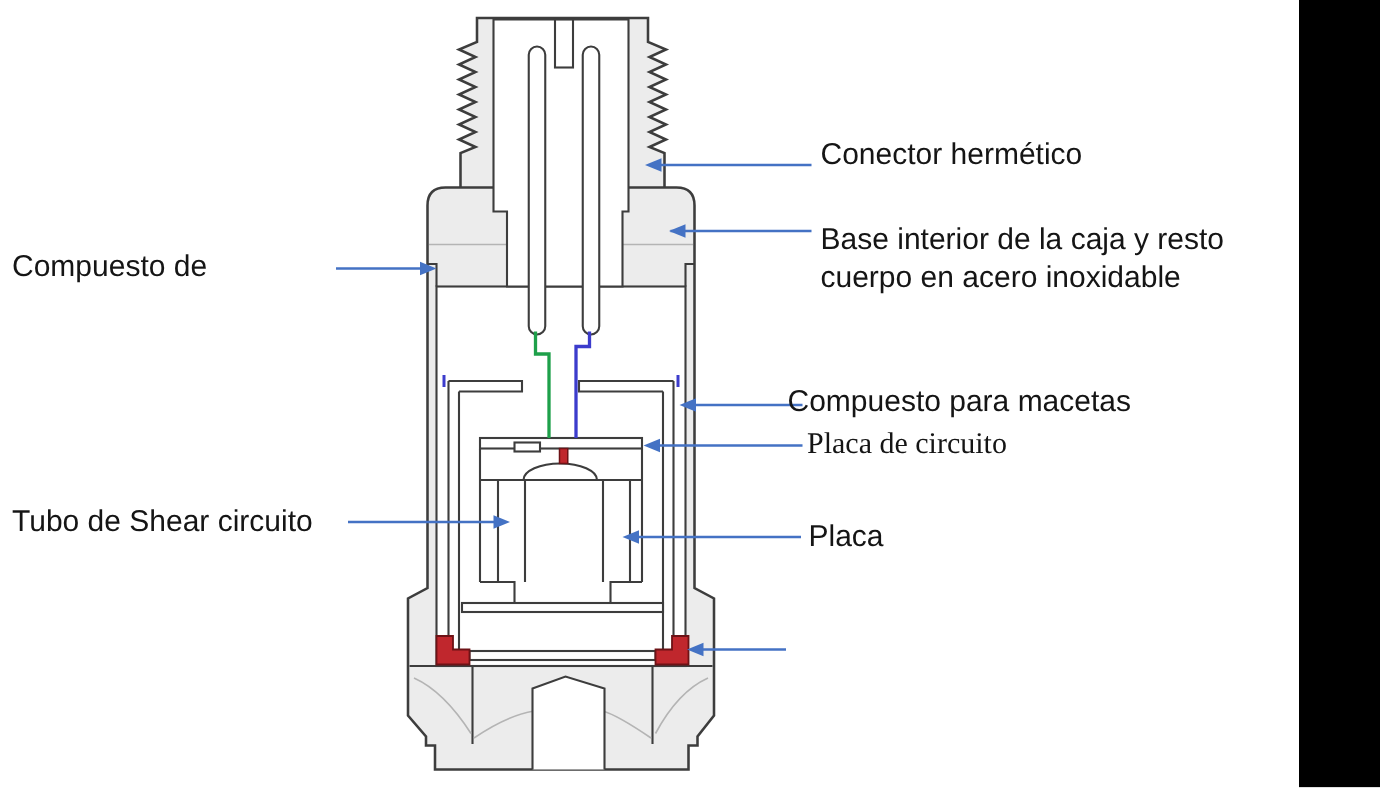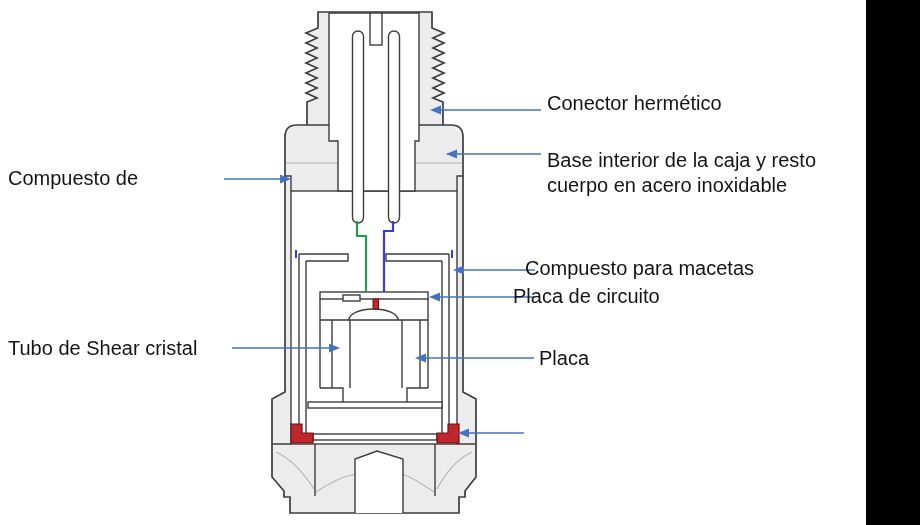--- a/index.html
+++ b/index.html
@@ -107,18 +107,18 @@
   <div class="label" style="left:547px;top:148px;">
     <span>Base interior de la caja y resto</span>
     <span>cuerpo en acero inoxidable</span>
   </div>
 
   <div class="label" style="left:8px;top:166px;">
     <span>Compuesto de</span>
   </div>
 
   <div class="label" style="left:525px;top:256px;">Compuesto para macetas</div>
-  <div class="label" style="left:513px;top:284px;">Placa de circuito</div>
-  <div class="label" style="left:8px;top:336px;">Tubo de Shear cristal</div>
+  <div class="label" style="left:538px;top:284px;font-family:Liberation Serif, serif;">Placa de circuito</div>
+  <div class="label" style="left:8px;top:336px;">Tubo de Shear circuito</div>
   <div class="label" style="left:539px;top:346px;">Placa</div>
 
   <div id="black-bar" style="left:866px;width:54px;background:#000;"></div>
 </div>
 
 </body></html>

